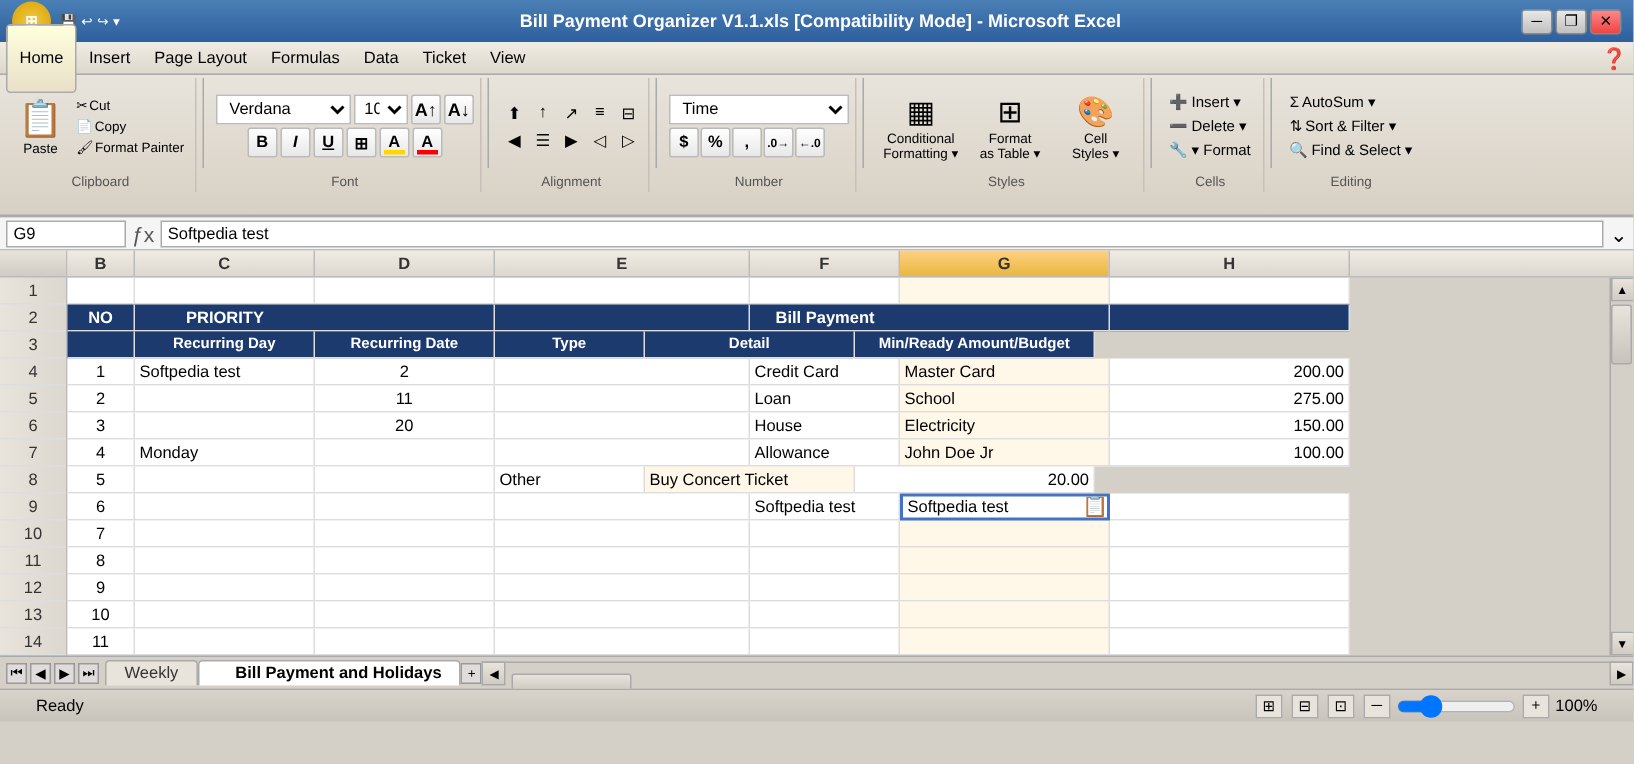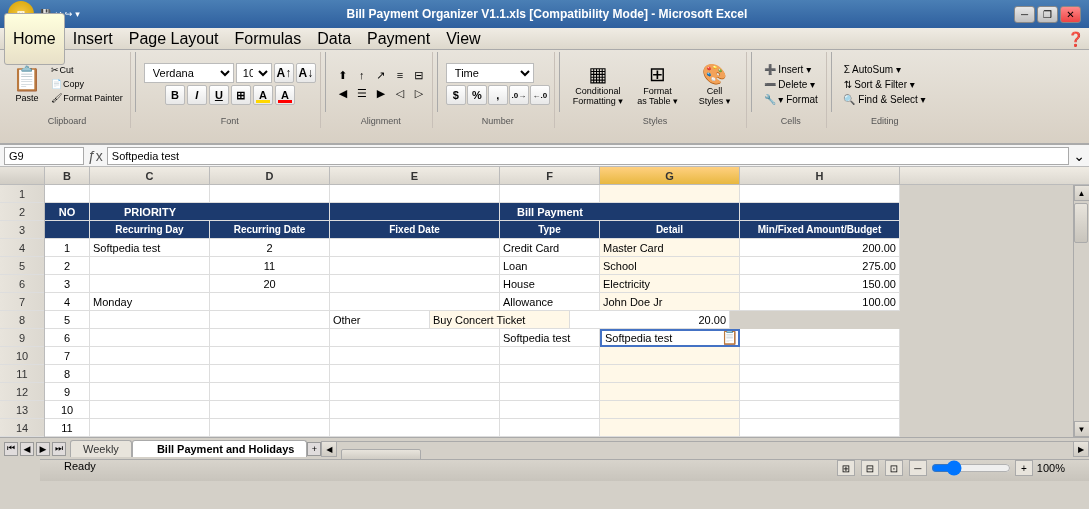--- a/index.html
+++ b/index.html
@@ -41,21 +41,21 @@
     .menu-bar {
       background: linear-gradient(to bottom, #f0ece4, #ddd8cc);
       height: 22px;
       display: flex;
       align-items: center;
       padding: 0 4px;
       border-bottom: 1px solid #aaa;
     }
     .menu-item {
       padding: 16px 8px;
-      font-size: 16px;
+      font-size: 11px;
       cursor: pointer;
       color: #000;
       border-radius: 3px;
     }
     .menu-item:hover, .menu-item.active { background: #c8e0f8; }
     .menu-item.active { background: linear-gradient(to bottom, #ffd, #e8e0c8); border: 1px solid #aaa; }
 
     
     .ribbon {
       background: linear-gradient(to bottom, #e8e4dc, #d8d0c4);
@@ -117,21 +117,21 @@
       width: 20px; height: 20px;
       border: 1px solid #bbb; background: linear-gradient(to bottom, #fff, #e8e8e8);
       font-size: 11px; font-weight: bold; cursor: pointer;
       display: flex; align-items: center; justify-content: center;
       border-radius: 2px;
     }
 
     
     .num-select {
       border: 1px solid #bbb; background: white;
-      padding: 1px 4px; font-size: 11px; height: 20px; width: 88px;
+      padding: 1px 4px; font-size: 11px; height: 20px; width: 120px;
     }
     .cond-format-btn {
       display: flex; flex-direction: column; align-items: center;
       padding: 3px 5px; cursor: pointer; border-radius: 3px;
       font-size: 9px; text-align: center; min-width: 55px;
     }
     .cell-btn {
       display: flex; align-items: center; gap: 2px;
       font-size: 10px; cursor: pointer; padding: 1px 4px;
       border-radius: 2px; white-space: nowrap;
@@ -252,25 +252,24 @@
       border: 1px solid #999;
       background: #e0dcdc;
       display: flex; align-items: center; justify-content: center;
     }
 
     
     .status-bar {
       background: linear-gradient(to bottom, #d8d4cc, #c8c4bc);
       height: 22px;
       display: flex;
-      align-items: flex-start;
+      align-items: center;
       justify-content: space-between;
       padding: 0 24px;
       border-top: 1px solid #aaa;
-      margin-left: 40px;
     }
     .status-left { display: flex; gap: 8px; align-items: center; font-size: 11px; }
     .status-right { display: flex; gap: 6px; align-items: center; }
     .zoom-ctrl { display: flex; align-items: center; gap: 4px; font-size: 11px; }
     .view-btn {
       width: 18px; height: 16px; font-size: 10px; cursor: pointer;
       border: 1px solid #aaa; background: #e8e4dc;
       display: flex; align-items: center; justify-content: center;
     }
 
@@ -341,21 +340,21 @@
     <div class="title-btn close">✕</div>
   </div>
 </div>
 
 <div class="menu-bar">
   <span class="menu-item active">Home</span>
   <span class="menu-item">Insert</span>
   <span class="menu-item">Page Layout</span>
   <span class="menu-item">Formulas</span>
   <span class="menu-item">Data</span>
-  <span class="menu-item">Payment</span>
+  <span class="menu-item">Ticket</span>
   <span class="menu-item">View</span>
   <div style="flex:1"></div>
   <span style="font-size:14px;cursor:pointer;color:#555;">❓</span>
 </div>
 
 <div class="ribbon">
   <div class="ribbon-content">
 
     <div class="ribbon-group">
       <div class="ribbon-group-items">
@@ -566,24 +565,23 @@
           <div class="cell col-E header-cell center"></div>
           <div class="cell col-F header-cell center" style="border-right:none;">Bill Payment</div>
           <div class="cell col-G header-cell center selected-col" style="border-left:none;"></div>
           <div class="cell col-H header-cell center"></div>
         </div>
 
         <div class="grid-row">
           <div class="cell col-B sub-header"></div>
           <div class="cell col-C sub-header">Recurring Day</div>
           <div class="cell col-D sub-header">Recurring Date</div>
-          <div class="cell col-E sub-header">Fixed Date</div>
           <div class="cell col-F sub-header">Type</div>
           <div class="cell col-G sub-header selected-col">Detail</div>
-          <div class="cell col-H sub-header">Min/Fixed Amount/Budget</div>
+          <div class="cell col-H sub-header">Min/Ready Amount/Budget</div>
         </div>
 
         <div class="grid-row">
           <div class="cell col-B center">1</div>
           <div class="cell col-C">Softpedia test</div>
           <div class="cell col-D center">2</div>
           <div class="cell col-E"></div>
           <div class="cell col-F">Credit Card</div>
           <div class="cell col-G selected-col">Master Card</div>
           <div class="cell col-H number">200.00</div>

